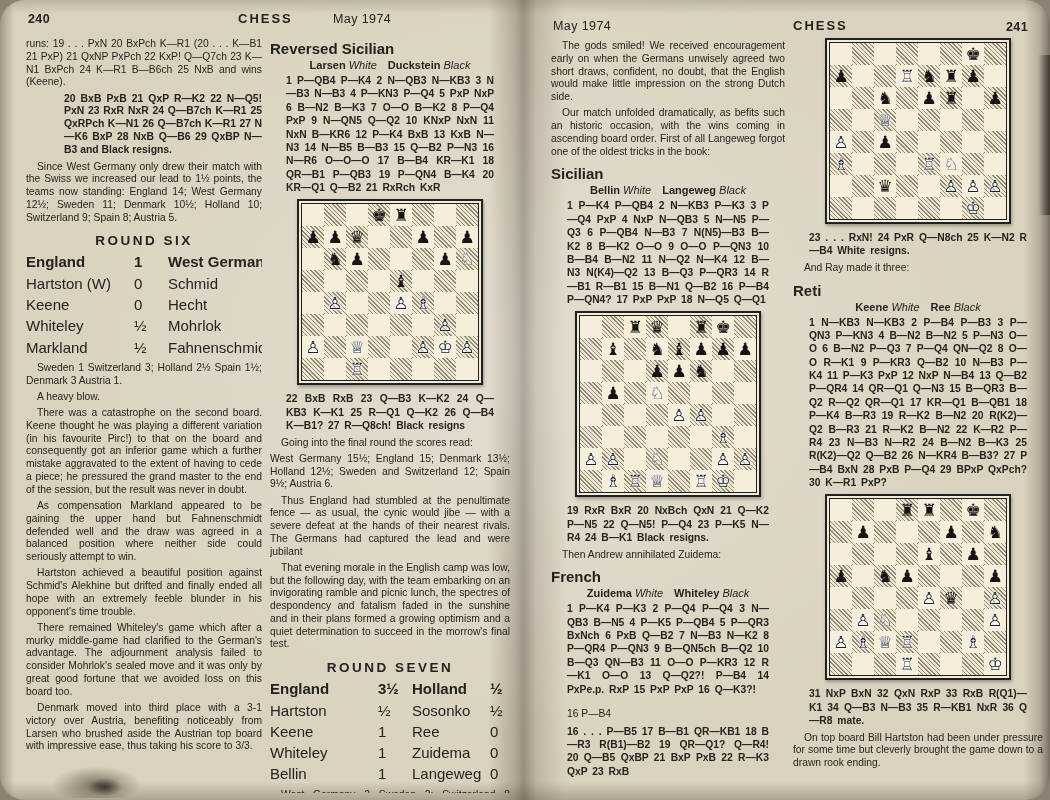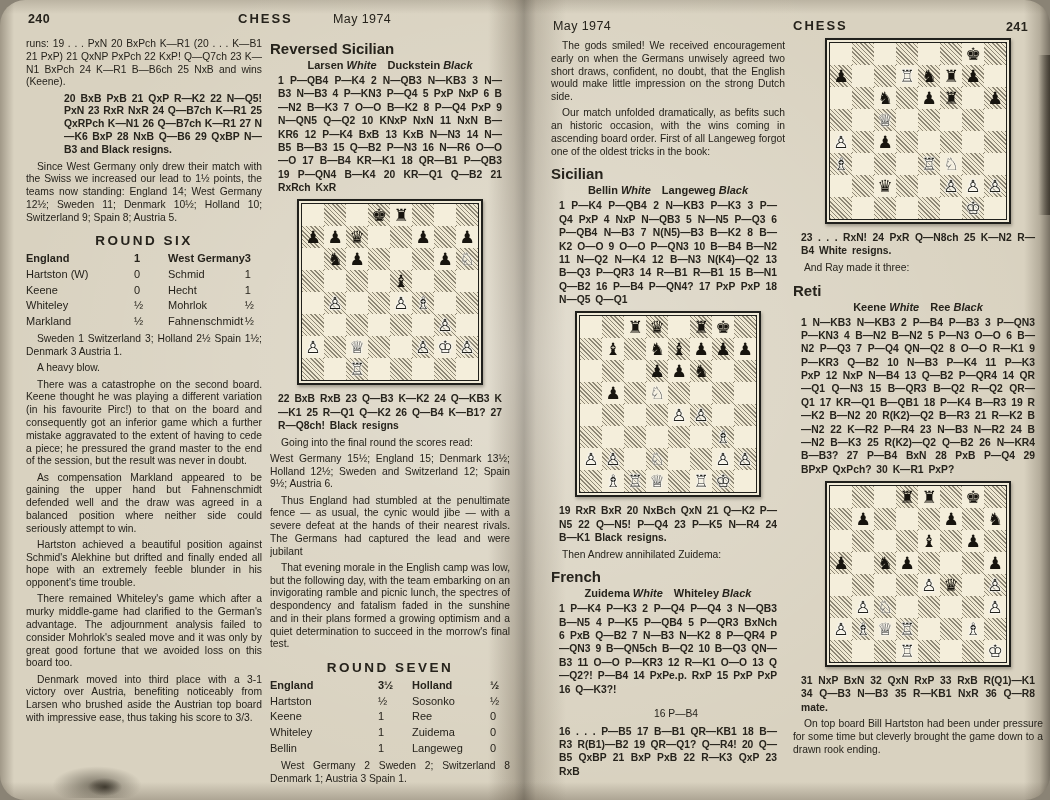--- a/index.html
+++ b/index.html
@@ -12,27 +12,27 @@
       linear-gradient(270deg, rgba(40,33,24,.55) 0px, rgba(70,60,45,.25) 10px, rgba(0,0,0,0) 26px),
       linear-gradient(0deg, rgba(70,60,45,.30) 0px, rgba(0,0,0,0) 18px),
       linear-gradient(180deg, rgba(70,60,45,.20) 0px, rgba(0,0,0,0) 14px),
       #d9d2c0; border-radius: 25px;}
   .col{position:absolute;overflow:hidden;}
   .hdr{position:absolute;font-size:12.5px;letter-spacing:.4px;}
   .hdr.big{font-weight:bold;letter-spacing:2px;font-size:13px;}
   .para{font-size:10.3px;line-height:1.24;text-align:justify;margin:0 0 3.5px;text-indent:11px;}
   .para.noindent{text-indent:0;}
   .para.bold{font-weight:bold;text-indent:0;font-size:10.4px;margin-left:38px;}
-  .para.note{text-indent:16px;text-align:center;margin:12px 0 4px;}
-  .moves{font-weight:bold;font-size:10.3px;line-height:1.3;text-align:justify;margin:1px 8px 4px;word-spacing:2px;}
+  .para.note{text-indent:16px;text-align:left;margin:12px 0 4px;}
+  .moves{font-weight:bold;font-size:10.3px;line-height:1.3;text-align:justify;margin:1px 16px 4px;word-spacing:2px;}
   .opening{text-align:left;font-weight:bold;font-size:15px;margin:7px 0 2px;}
   .players{text-align:center;font-size:11px;margin:0 0 3px;}
-  .players i{font-style:italic;font-weight:bold;margin-top:48px;}
+  .players i{font-style:italic;font-weight:normal;margin-top:48px;}
   .rhead{text-align:center;font-weight:bold;font-size:13.5px;letter-spacing:2.5px;margin:9px 0 3px;}
-  .rtable{display:grid;grid-template-columns:108px 34px 1fr 20px;font-size:11px;line-height:1.42;margin:0 0 4px;}
+  .rtable{display:grid;grid-template-columns:108px 34px 1fr 20px;font-size:15px;line-height:1.42;margin:0 0 4px;}
   .rtable span{white-space:nowrap;}
   .rtable .sc{text-align:left;}
   .rtable .hrow{font-weight:bold;}
   .board-wrap{margin:5px auto 7px;width:max-content;border:2px solid #20201c;padding:2px;background:#f1ebd8;box-shadow:1px 2px 3px rgba(40,33,24,.35);}
   .board{display:grid;grid-template-columns:repeat(8,22px);grid-auto-rows:22px;border:1px solid #20201c;}
   .sq{display:flex;align-items:center;justify-content:center;background:#f4eedb;}
   .sq.dark{background-color:#efe8d2;background-image:repeating-linear-gradient(45deg, rgba(62,56,42,.55) 0 1px, rgba(0,0,0,0) 1px 3px);}
   .piece{font-family:"DejaVu Sans",sans-serif;font-size:17px;line-height:1;}
   .piece.w{color:#20201a;text-shadow:0 0 1.5px #fff,0 0 1.5px #fff,0 0 2.5px #fff,0 0 3.5px #fff;}
   .piece.b{color:#17140e;}

